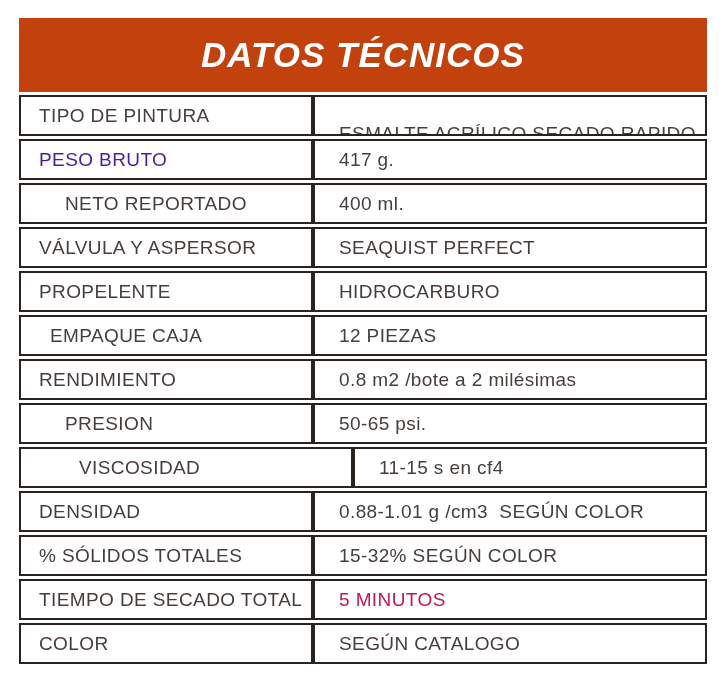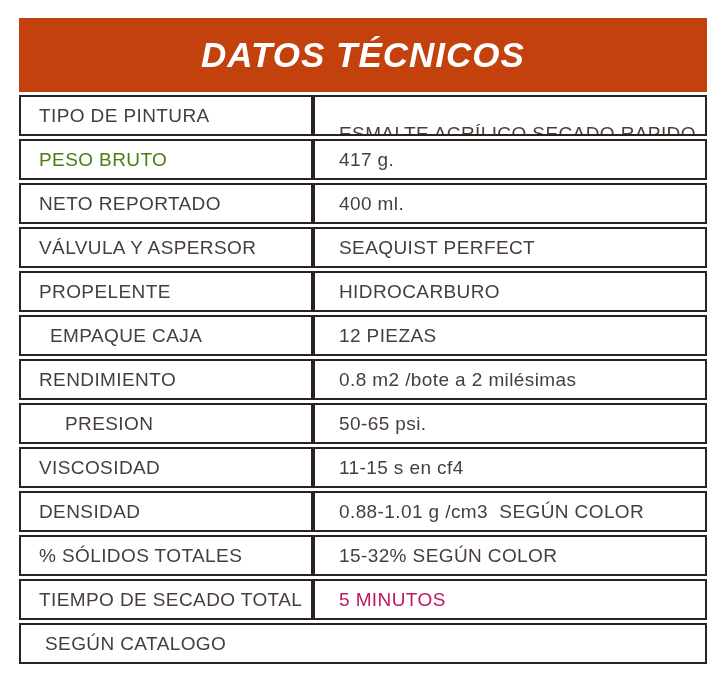--- a/index.html
+++ b/index.html
@@ -87,30 +87,30 @@
     <div class="dt-cell-label" style="border-right-color: rgb(42, 34, 31);">
       <span class="dt-text" style="color: rgb(70, 62, 58);">TIPO DE PINTURA</span>
     </div>
     <div class="dt-cell-value">
       <span class="dt-text" style="color: rgb(70, 62, 58); margin-top: 36px;">ESMALTE ACRÍLICO SECADO RAPIDO</span>
     </div>
   </div>
 
   <div class="dt-row" style="border-color: rgb(42, 34, 31);">
     <div class="dt-cell-label" style="border-right-color: rgb(42, 34, 31);">
-      <span class="dt-text" style="color: #4d7c0f;">PESO BRUTO</span>
+      <span class="dt-text" style="color: #4c1d95;">PESO BRUTO</span>
     </div>
     <div class="dt-cell-value">
       <span class="dt-text" style="color: rgb(70, 62, 58);">417 g.</span>
     </div>
   </div>
 
   <div class="dt-row" style="border-color: rgb(42, 34, 31);">
     <div class="dt-cell-label" style="border-right-color: rgb(42, 34, 31);">
-      <span class="dt-text" style="color: rgb(70, 62, 58);">NETO REPORTADO</span>
+      <span class="dt-text" style="color: rgb(70, 62, 58); margin-left: 26px;">NETO REPORTADO</span>
     </div>
     <div class="dt-cell-value">
       <span class="dt-text" style="color: rgb(70, 62, 58);">400 ml.</span>
     </div>
   </div>
 
   <div class="dt-row" style="border-color: rgb(42, 34, 31);">
     <div class="dt-cell-label" style="border-right-color: rgb(42, 34, 31);">
       <span class="dt-text" style="color: rgb(70, 62, 58);">VÁLVULA Y ASPERSOR</span>
     </div>
@@ -148,21 +148,21 @@
 
   <div class="dt-row" style="border-color: rgb(42, 34, 31);">
     <div class="dt-cell-label" style="border-right-color: rgb(42, 34, 31); padding-left: 44px;">
       <span class="dt-text" style="color: rgb(70, 62, 58);">PRESION</span>
     </div>
     <div class="dt-cell-value">
       <span class="dt-text" style="color: rgb(70, 62, 58);">50-65 psi.</span>
     </div>
   </div>
 
-  <div class="dt-row" style="border-color: rgb(42, 34, 31);">
+  <div class="dt-row" style="border-color: rgb(42, 34, 31); padding-left: 40px;">
     <div class="dt-cell-label" style="border-right-color: rgb(42, 34, 31);">
       <span class="dt-text" style="color: rgb(70, 62, 58);">VISCOSIDAD</span>
     </div>
     <div class="dt-cell-value">
       <span class="dt-text" style="color: rgb(70, 62, 58);">11-15 s en cf4</span>
     </div>
   </div>
 
   <div class="dt-row" style="border-color: rgb(42, 34, 31);">
     <div class="dt-cell-label" style="border-right-color: rgb(42, 34, 31);">
@@ -185,19 +185,22 @@
   <div class="dt-row" style="border-color: rgb(42, 34, 31);">
     <div class="dt-cell-label" style="border-right-color: rgb(42, 34, 31);">
       <span class="dt-text" style="color: rgb(70, 62, 58);">TIEMPO DE SECADO TOTAL</span>
     </div>
     <div class="dt-cell-value">
       <span class="dt-text" style="color: #be185d;">5 MINUTOS</span>
     </div>
   </div>
 
   <div class="dt-row" style="border-color: rgb(42, 34, 31);">
+    <div class="dt-cell-label" style="border-right-color: rgb(42, 34, 31);">
+      <span class="dt-text" style="color: rgb(70, 62, 58);">COLOR</span>
+    </div>
     <div class="dt-cell-value">
       <span class="dt-text" style="color: rgb(70, 62, 58);">SEGÚN CATALOGO</span>
     </div>
   </div>
 </div>
   </div>
 </div>
 
 </body></html>

